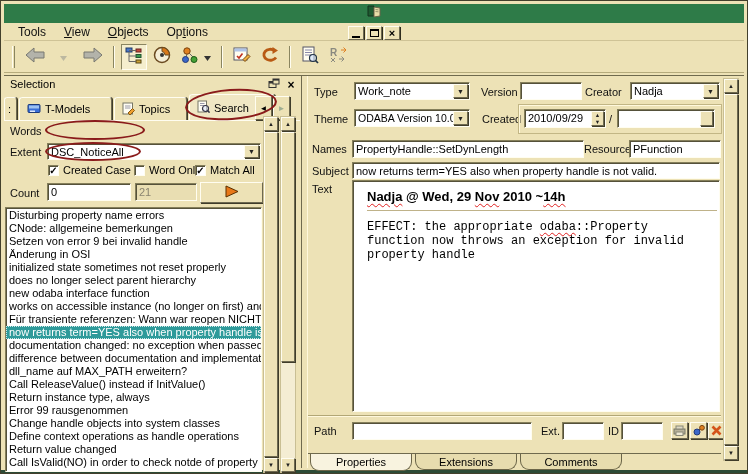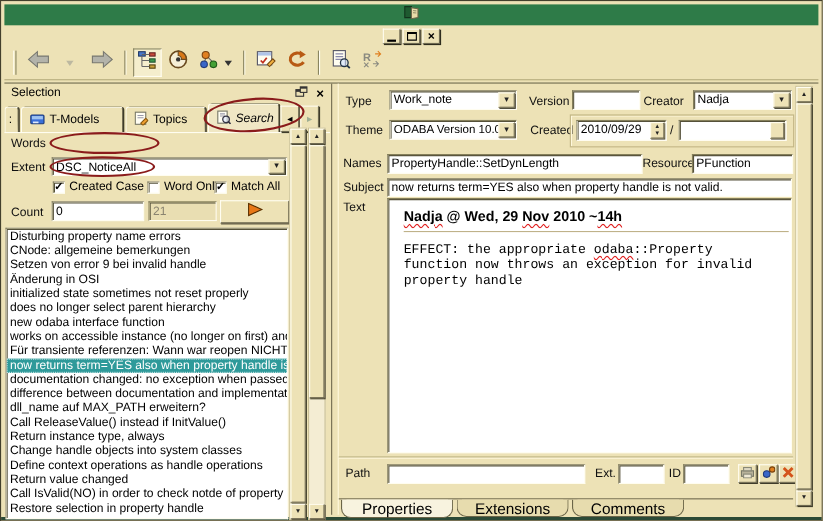--- a/index.html
+++ b/index.html
@@ -88,21 +88,21 @@
     border-right-color:#fffdf0; border-bottom-color:#fffdf0; box-shadow:inset 1px 1px 0 #55513a; overflow:hidden;}
   .t-head{ font-weight:bold; font-size:13px; margin:8px 0 0 14px; color:#000;}
   .t-hr{ border-top:1px solid #bfb289; margin:6px 2px 0 14px;}
   .t-par{ font-size:12px; margin:9px 14px 0 14px; color:#000; line-height:14px;font-family:Liberation Mono, monospace;}
   .sq{ text-decoration:underline; text-decoration-style:wavy; text-decoration-color:#e02020; text-decoration-thickness:1px; text-underline-offset:2px;}
   
   .groove{ position:absolute; height:2px; border-top:1px solid #b2a776; border-bottom:1px solid #fff8dc;}
   
   .btabs{ position:absolute; left:2px; top:378px; display:flex; gap:3px;}
   .btab{ width:102px; height:16px; background:#e7dcae; border:1px solid #6b6548; border-top:none;
-    border-radius:0 0 9px 9px; font-size:14px; display:flex; align-items:center; justify-content:center;}
+    border-radius:0 0 9px 9px; font-size:11px; display:flex; align-items:center; justify-content:center;}
   .btab.active{ background:#f8f3df; height:17px;}
   u{ text-underline-offset:1px; }
 </style>
 </head>
 <body>
 
 <div class="window">
 
   <div class="titlebar">
     <span style="display:flex;">
@@ -120,20 +120,26 @@
         </span>
       <span class="wbtn">
           <span class="g-max"></span>
         </span>
       <span class="wbtn">
           <span class="g-x">×</span>
         </span>
     </span>
   </div>
 
+  <div class="menubar">
+      <span class="menu-item">Tools</span>
+      <span class="menu-item"><u>V</u>iew</span>
+      <span class="menu-item"><u>O</u>bjects</span>
+      <span class="menu-item">Op<u>t</u>ions</span>
+    </div>
 
   <div class="toolbar">
     <span class="grip"></span>
     <span class="tbtn">
         <span><svg width="22" height="18">
             <path d="M2 9 L10 2 L10 6 L20 6 L20 12 L10 12 L10 16 Z" fill="#b3b3aa" stroke="#787870"></path>
           </svg></span>
       </span>
     <span class="tbtn">
         <span><svg width="8" height="6">
@@ -241,21 +247,21 @@
           </div>
           <div class="tab" style="left: 110px; width: 73px;">
             <span><svg width="13" height="13">
                 <rect x="1" y="1" width="9.5" height="11" fill="#fffdf2" stroke="#777766"></rect>
                 <line x1="3" y1="4" x2="8.5" y2="4" stroke="#99a"></line>
                 <line x1="3" y1="6" x2="8.5" y2="6" stroke="#99a"></line>
                 <path d="M6 11 L10.5 6.5 L12.5 8.5 L8 13 Z" fill="#f0a030" stroke="#8a5a10"></path>
               </svg></span>
             <span>Topics</span>
           </div>
-          <div class="tab active" style="left: 185px; width: 65px; font-style: italic;">
+          <div class="tab active" style="left: 185px; width: 86px;">
             <span><svg width="13" height="13">
                 <rect x="1" y="1" width="8.5" height="11" fill="#fffdf2" stroke="#777766"></rect>
                 <line x1="3" y1="3.5" x2="7.5" y2="3.5" stroke="#99a"></line>
                 <line x1="3" y1="5.5" x2="7.5" y2="5.5" stroke="#99a"></line>
                 <circle cx="8.5" cy="8.5" r="3" fill="rgba(220,230,250,.6)" stroke="#333344" stroke-width="1.2"></circle>
                 <line x1="10.6" y1="10.6" x2="12.6" y2="12.6" stroke="#333344" stroke-width="1.5"></line>
               </svg></span>
             <span>Search</span>
           </div>
         </div>
@@ -307,20 +313,21 @@
           <div class="row">does no longer select parent hierarchy</div>
           <div class="row">new odaba interface function</div>
           <div class="row">works on accessible instance (no longer on first) and</div>
           <div class="row">Für transiente referenzen: Wann war reopen NICHT</div>
           <div class="row sel">now returns term=YES also when property handle is n</div>
           <div class="row">documentation changed: no exception when passed</div>
           <div class="row">difference between documentation and implementatio</div>
           <div class="row">dll_name auf MAX_PATH erweitern?</div>
           <div class="row">Call ReleaseValue() instead if InitValue()</div>
           <div class="row">Return instance type, always</div>
+          <div class="row">Error 99 rausgenommen</div>
           <div class="row">Change handle objects into system classes</div>
           <div class="row">Define context operations as handle operations</div>
           <div class="row">Return value changed</div>
           <div class="row">Call IsValid(NO) in order to check notde of property h</div>
           <div class="row">Restore selection in property handle</div>
         </div>
 
       <div class="sb" style="left:259px; top:40px; height:357px;">
         <span class="sbtn raisedb" style="top:0;">▲</span>
         <div class="thumb raisedb" style="top:15px; height:325px;"></div>

